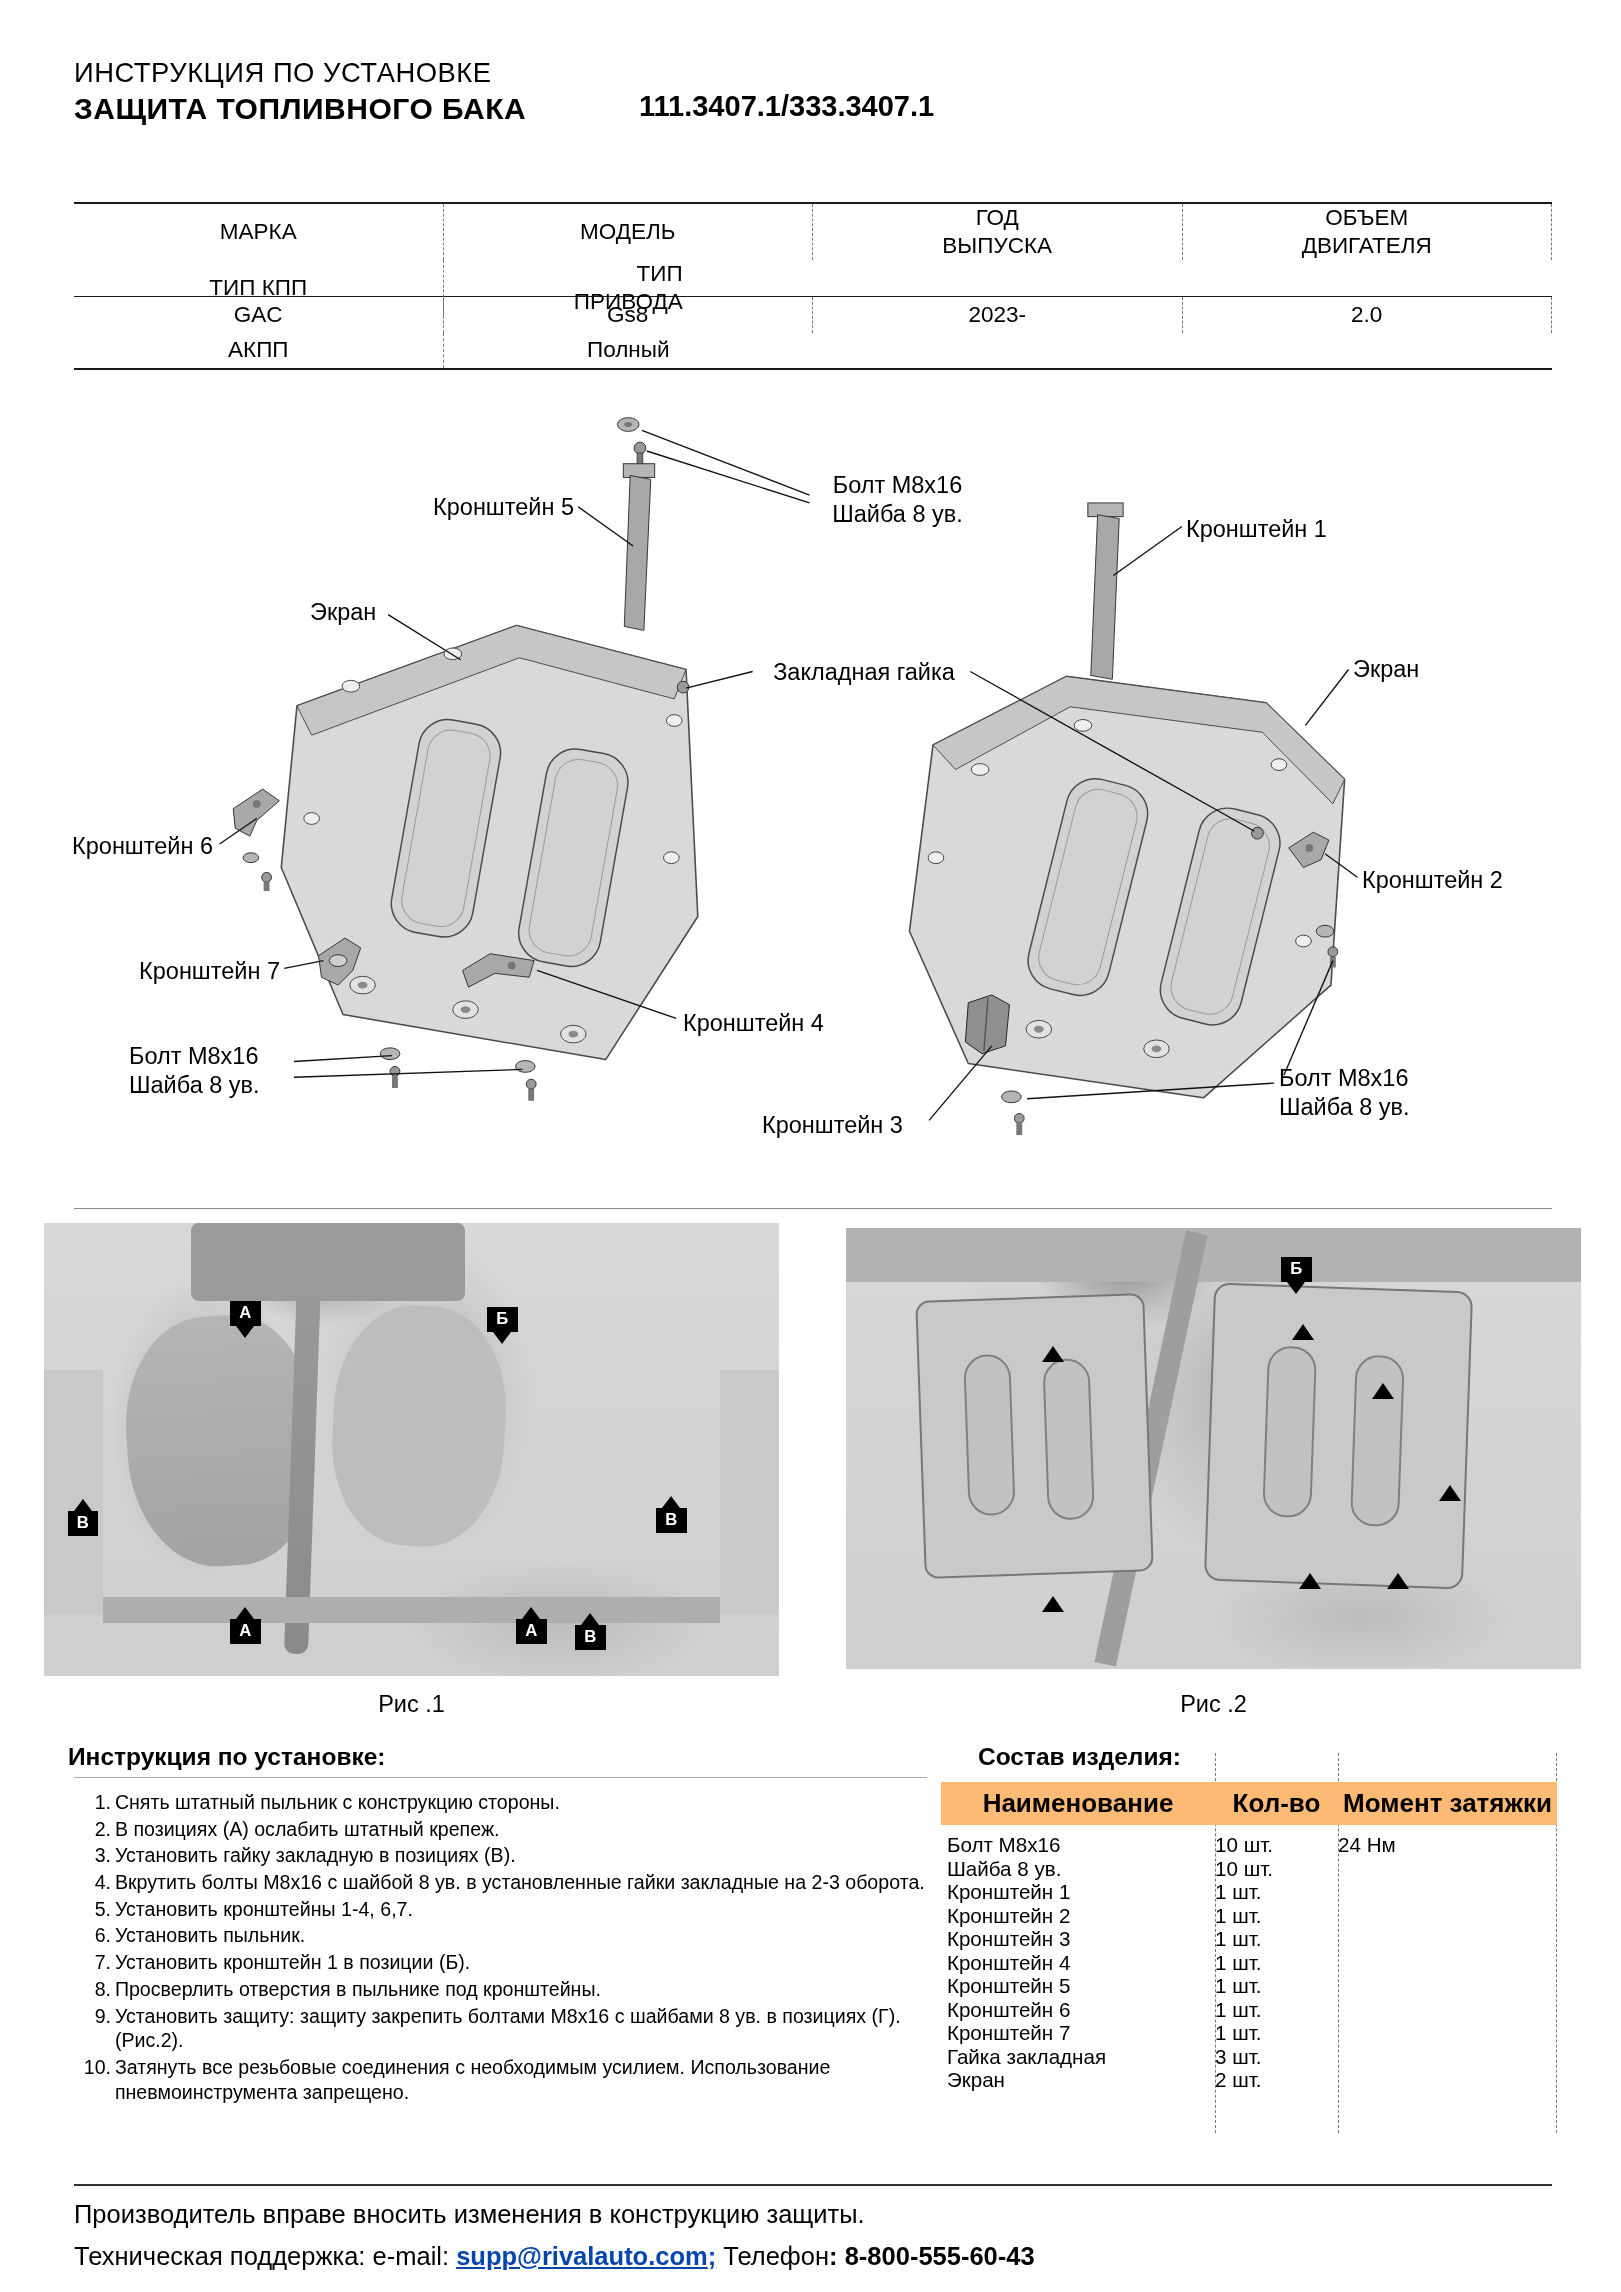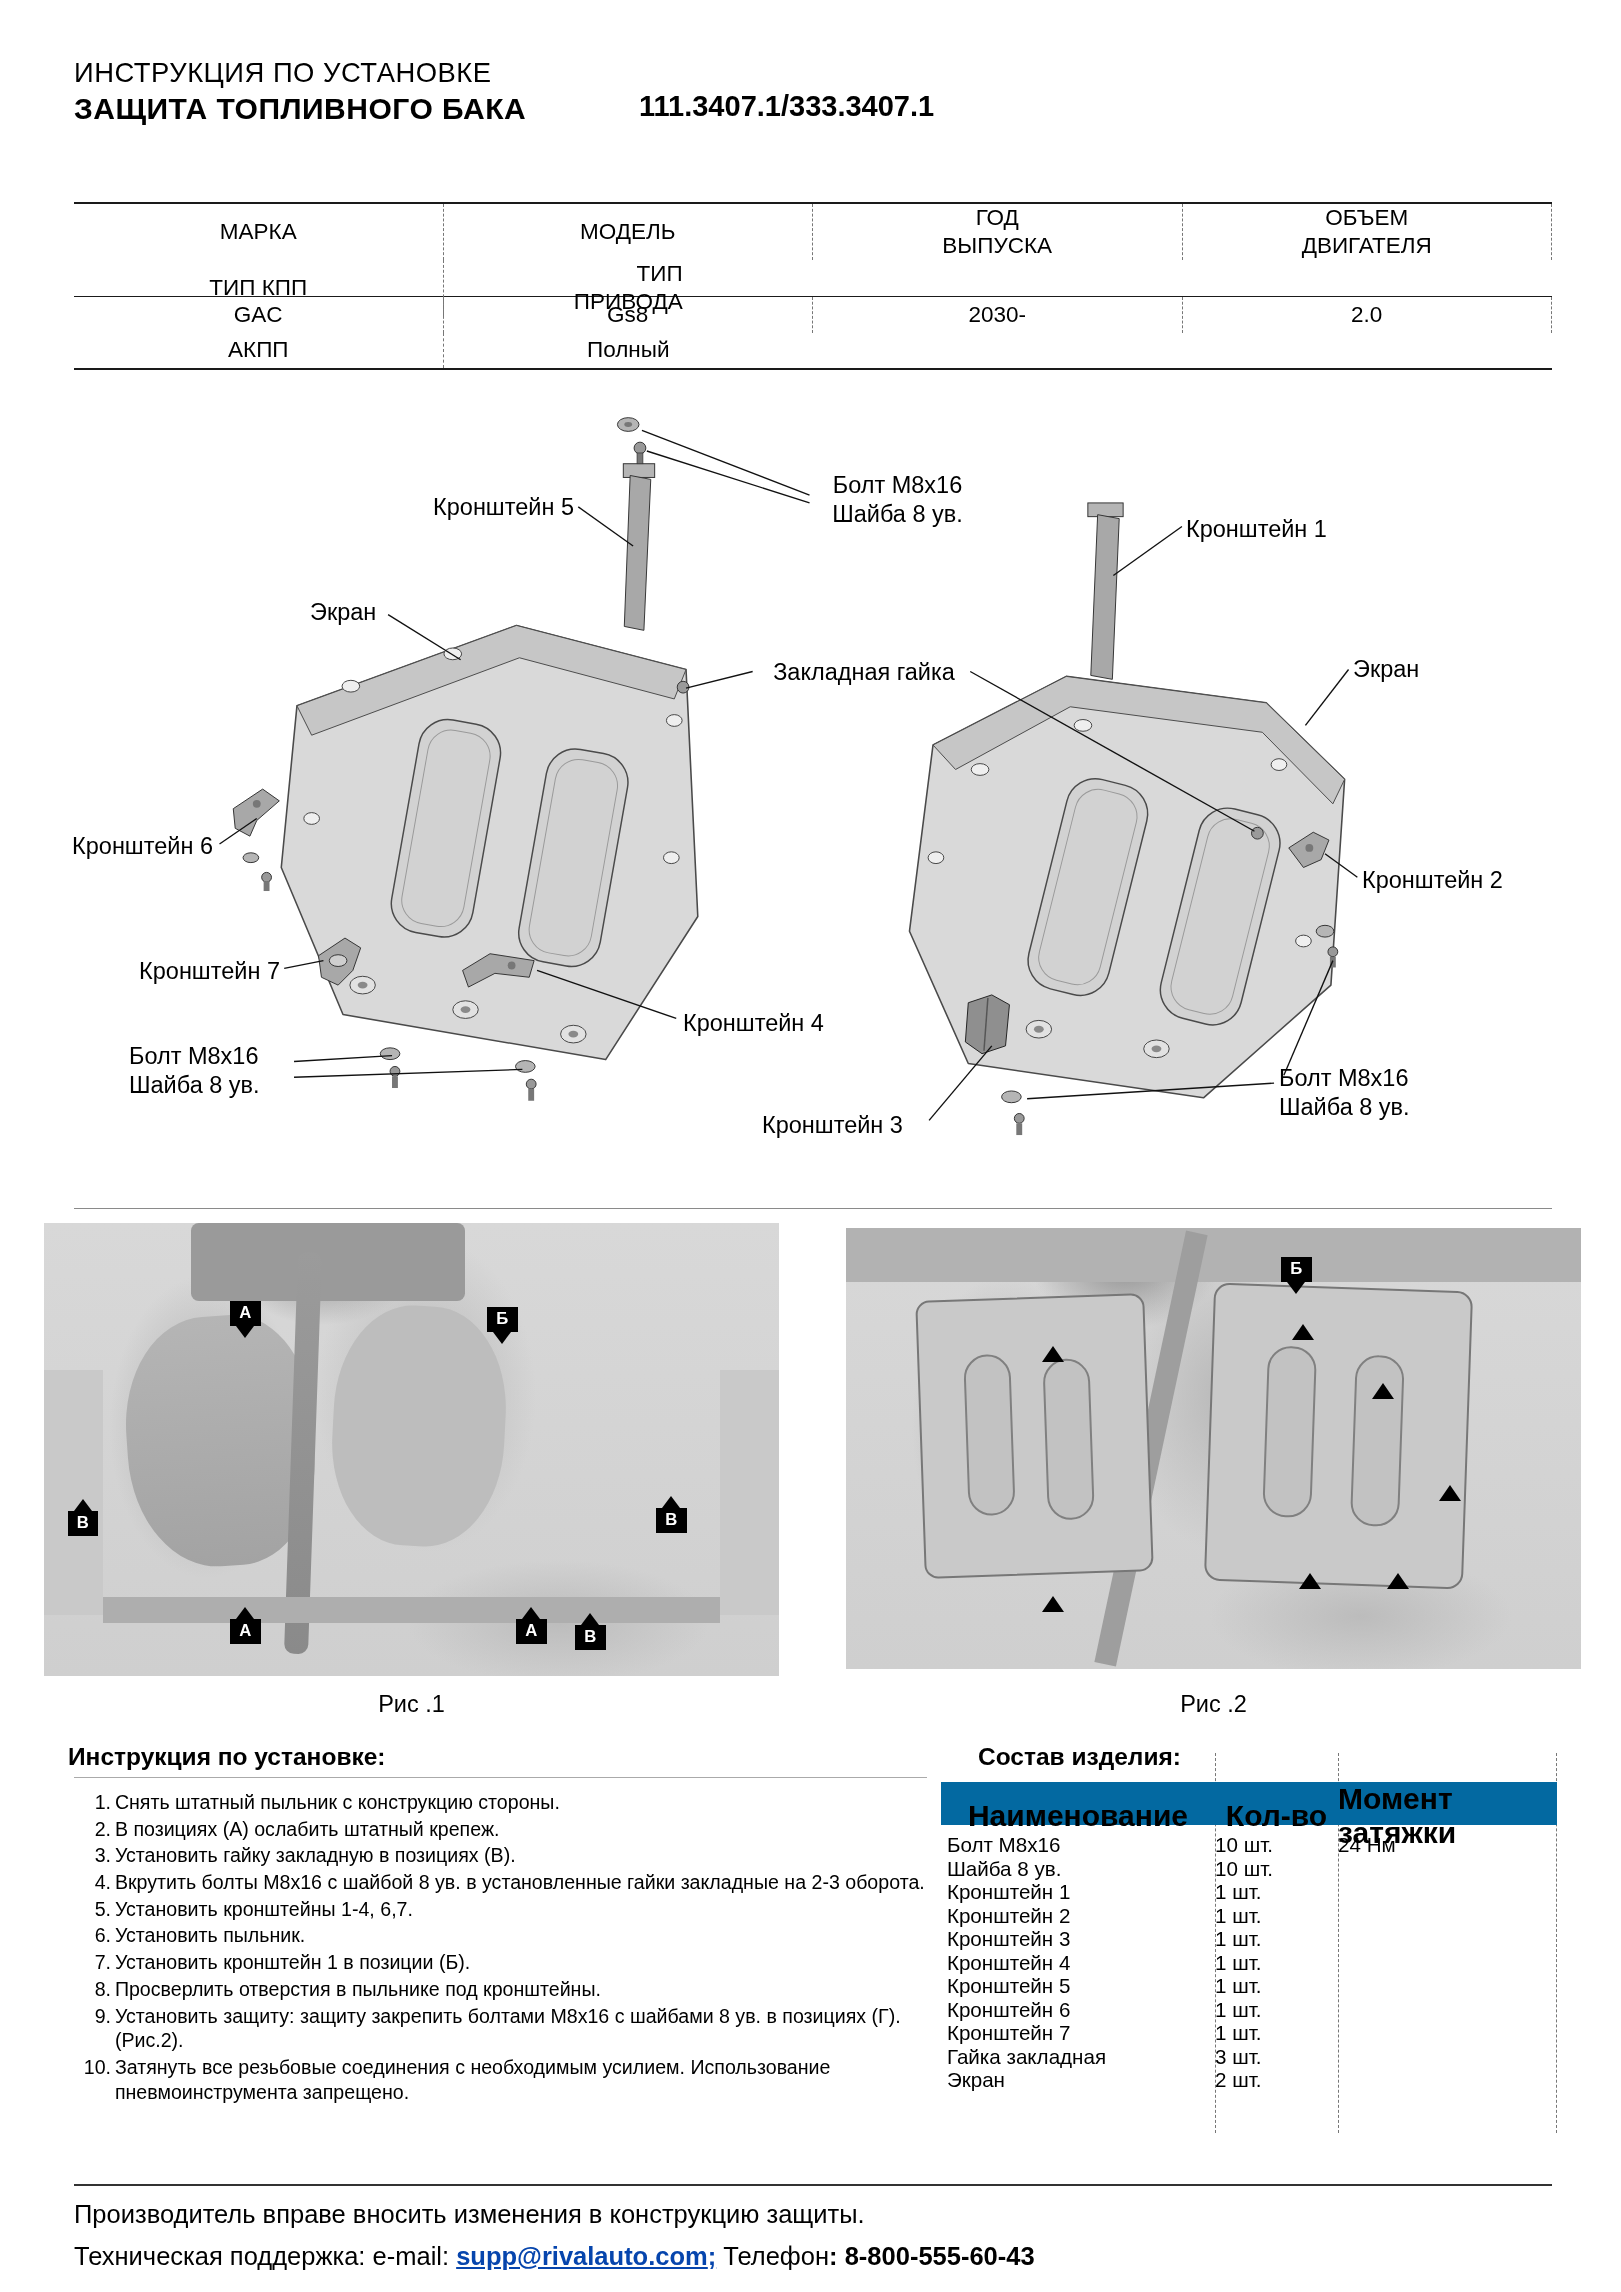--- a/index.html
+++ b/index.html
@@ -54,22 +54,22 @@
   .hr-dark{position:absolute;background:#333;height:2px;}
   .vdash{position:absolute;width:0;border-left:1px dashed #777;}
 
   
   .sec-title{position:absolute;font-size:24.5px;font-weight:bold;}
   .steps{position:absolute;left:74px;top:1790px;width:863px;font-size:19.6px;line-height:1.26;}
   .step{display:grid;grid-template-columns:37px 1fr;column-gap:3.9px;margin-bottom:2px;}
   .step .n{text-align:right;}
 
   
-  .parts-head{position:absolute;left:941px;top:1782px;width:616px;height:43px;background:#0369a1;
-              display:grid;grid-template-columns:274px 123px 219px;font-size:30px;font-weight:bold;}
+  .parts-head{position:absolute;left:941px;top:1782px;width:616px;height:43px;background:#fdba74;
+              display:grid;grid-template-columns:274px 123px 219px;font-size:26px;font-weight:bold;}
   .parts-head span{display:flex;align-items:center;justify-content:center;}
   .parts-rows{position:absolute;left:941px;top:1833px;width:616px;font-size:20.6px;}
   .prow{display:grid;grid-template-columns:274px 123px 219px;height:23.5px;align-items:center;}
   .prow .p-name{padding-left:5.9px;}
   .prow .p-qty,.prow .p-torque{text-align:left;}
 
   
   .footer-line1{position:absolute;left:74px;top:2200px;font-size:25.5px;}
   .footer-line2{position:absolute;left:74px;top:2242px;font-size:25.5px;}
   .email{color:#0645ad;font-weight:bold;text-decoration:underline;}
@@ -92,21 +92,21 @@
 ВЫПУСКА</div>
       <div class="spec-cell">ОБЪЕМ
 ДВИГАТЕЛЯ</div>
       <div class="spec-cell">ТИП КПП</div>
       <div class="spec-cell">ТИП
 ПРИВОДА</div>
     </div>
     <div class="spec-row data">
       <div class="spec-cell">GAC</div>
       <div class="spec-cell">Gs8</div>
-      <div class="spec-cell">2030-</div>
+      <div class="spec-cell">2023-</div>
       <div class="spec-cell">2.0</div>
       <div class="spec-cell">АКПП</div>
       <div class="spec-cell">Полный</div>
     </div>
   </div>
 
   <div class="diagram">
     <svg width="1621" height="794" viewBox="0 0 1654 810">
 
       <g>

